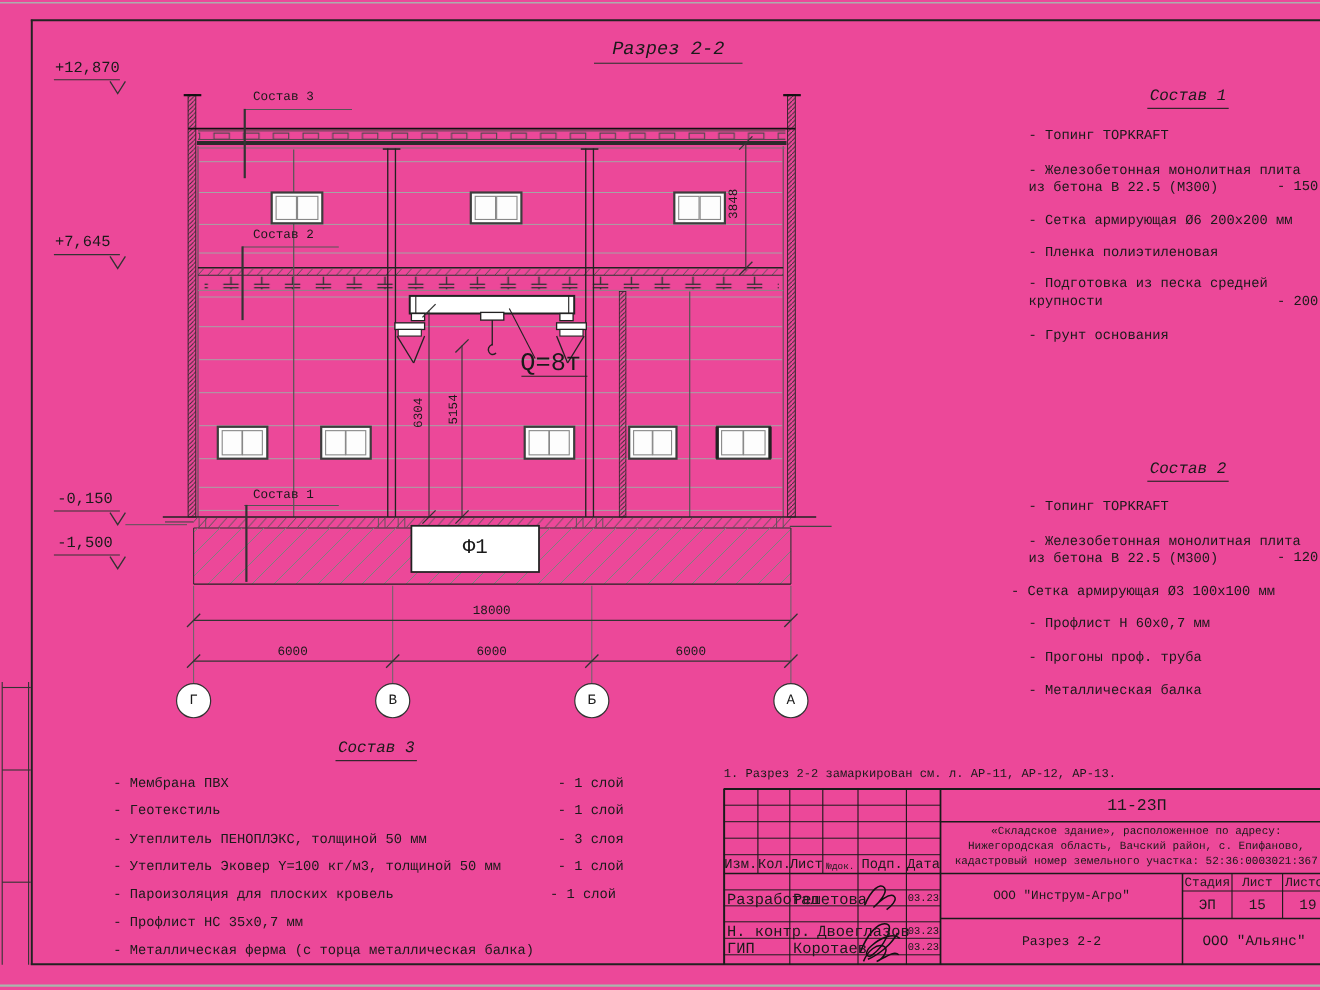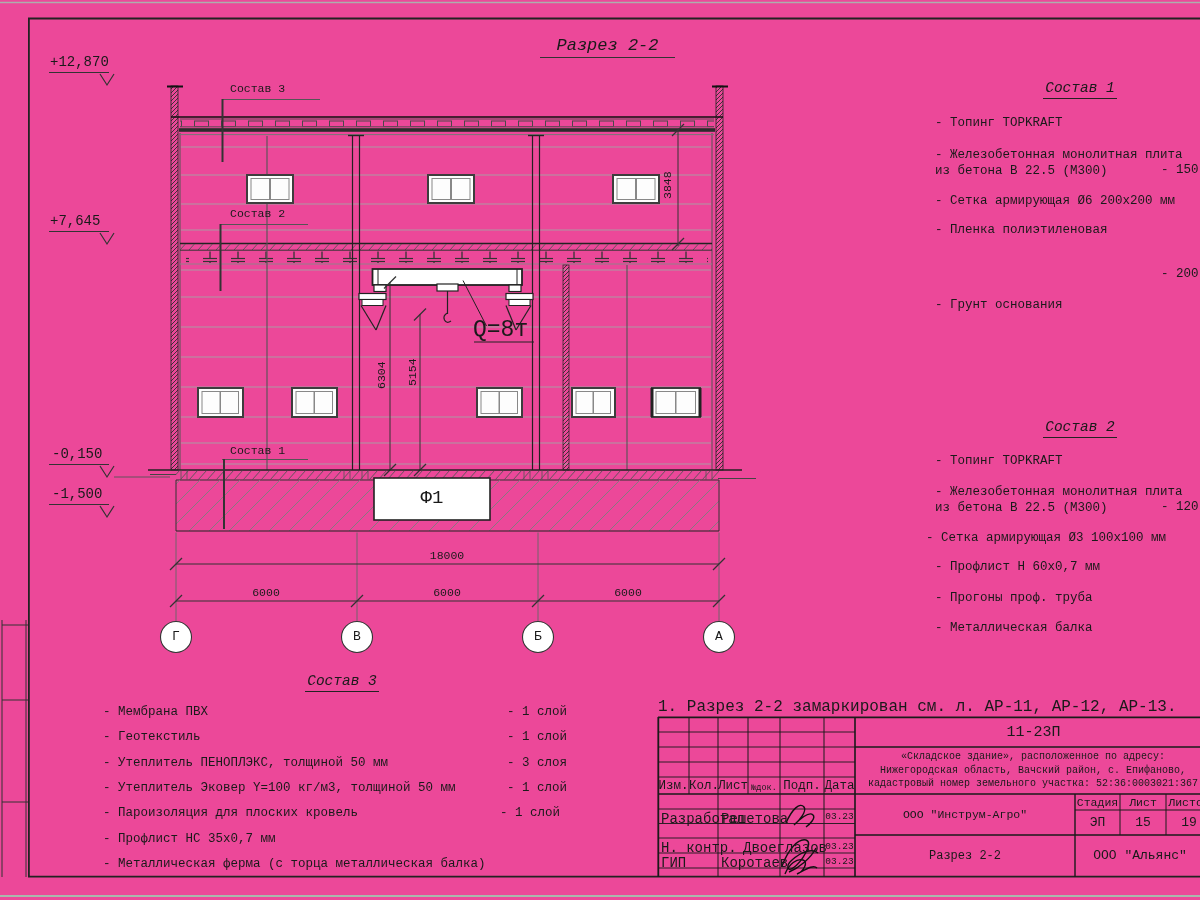--- a/index.html
+++ b/index.html
@@ -326,31 +326,33 @@
 <span class="t axis" style="left:704px;top:629px;">А</span>
 
 <div class="t" style="left:905px;top:75px;width:295px;height:250px;">
   <span class="t panel-title" style="left:138px;top:5px;width:74px;text-align:center;">Состав 1</span>
   <span class="t item" style="left:30px;top:41px;">- Топинг TOPKRAFT</span>
   <span class="t item pre" style="left:30px;top:73px;white-space:pre-line;">- Железобетонная  монолитная плита
 из бетона  В 22.5 (М300)</span>
   <span class="t item" style="left:256px;top:88px;">- 150 м</span>
   <span class="t item" style="left:30px;top:119px;">- Сетка армирующая Ø6 200х200 мм</span>
   <span class="t item" style="left:30px;top:148px;">- Пленка полиэтиленовая</span>
+  <span class="t item pre" style="left:30px;top:176px;white-space:pre-line;">- Подготовка из песка средней
+крупности</span>
   <span class="t item" style="left:256px;top:192px;">- 200 м</span>
   <span class="t item" style="left:30px;top:223px;">- Грунт основания</span>
 </div>
 
 <div class="t" style="left:905px;top:415px;width:295px;height:230px;">
   <span class="t panel-title" style="left:138px;top:4px;width:74px;text-align:center;">Состав 2</span>
   <span class="t item" style="left:30px;top:39px;">- Топинг TOPKRAFT</span>
   <span class="t item pre" style="left:30px;top:70px;white-space:pre-line;">- Железобетонная  монолитная плита
 из бетона  В 22.5 (М300)</span>
   <span class="t item" style="left:256px;top:85px;">- 120 м</span>
-  <span class="t item" style="left:21px;top:116px;">- Сетка армирующая Ø3 100х100 мм</span>
+  <span class="t item" style="left:14px;top:116px;">- Сетка армирующая Ø3 100х100 мм</span>
   <span class="t item" style="left:30px;top:145px;">- Профлист Н 60х0,7 мм</span>
   <span class="t item" style="left:30px;top:176px;">- Прогоны проф. труба</span>
   <span class="t item" style="left:30px;top:206px;">- Металлическая балка</span>
 </div>
 
 <div class="t" style="left:95px;top:668px;width:480px;height:220px;">
   <span class="t panel-title" style="left:210px;top:5px;width:74px;text-align:center;">Состав 3</span>
   <span class="t item" style="left:8px;top:37px;">- Мембрана ПВХ</span>
   <span class="t item" style="left:412px;top:37px;">- 1 слой</span>
   <span class="t item" style="left:8px;top:62px;">- Геотекстиль</span>
@@ -358,21 +360,21 @@
   <span class="t item" style="left:8px;top:88px;">- Утеплитель ПЕНОПЛЭКС, толщиной 50 мм</span>
   <span class="t item" style="left:412px;top:88px;">- 3 слоя</span>
   <span class="t item" style="left:8px;top:113px;">- Утеплитель Эковер Y=100 кг/м3, толщиной 50 мм</span>
   <span class="t item" style="left:412px;top:113px;">- 1 слой</span>
   <span class="t item" style="left:8px;top:138px;">- Пароизоляция для плоских кровель</span>
   <span class="t item" style="left:405px;top:138px;">- 1 слой</span>
   <span class="t item" style="left:8px;top:164px;">- Профлист НС 35х0,7 мм</span>
   <span class="t item" style="left:8px;top:189px;">- Металлическая ферма (с торца металлическая балка)</span>
 </div>
 
-<span class="t" style="left:658px;top:698px;font-size:16px;">1. Разрез 2-2 замаркирован см. л. АР-11, АР-12, АР-13.</span>
+<span class="t" style="left:658px;top:698px;font-size:11px;">1. Разрез 2-2 замаркирован см. л. АР-11, АР-12, АР-13.</span>
 
 <span class="t ctr" style="left:855px;top:724px;width:357px;font-size:15px;">11-23П</span>
 <span class="t ctr pre" style="left:858px;top:750px;width:350px;font-size:10px;line-height:13.5px;white-space:pre-line;">«Складское здание», расположенное по адресу:
 Нижегородская область, Вачский район, с. Епифаново,
 кадастровый номер земельного участка: 52:36:0003021:367</span>
 
 <span class="t tb-h ctr" style="left:658px;top:779px;width:31px;">Изм.</span>
 <span class="t tb-h ctr" style="left:689px;top:779px;width:29px;">Кол.</span>
 <span class="t tb-h ctr" style="left:718px;top:779px;width:30px;">Лист</span>
 <span class="t ctr" style="left:748px;top:783px;width:32px;font-size:8.5px;">№док.</span>

